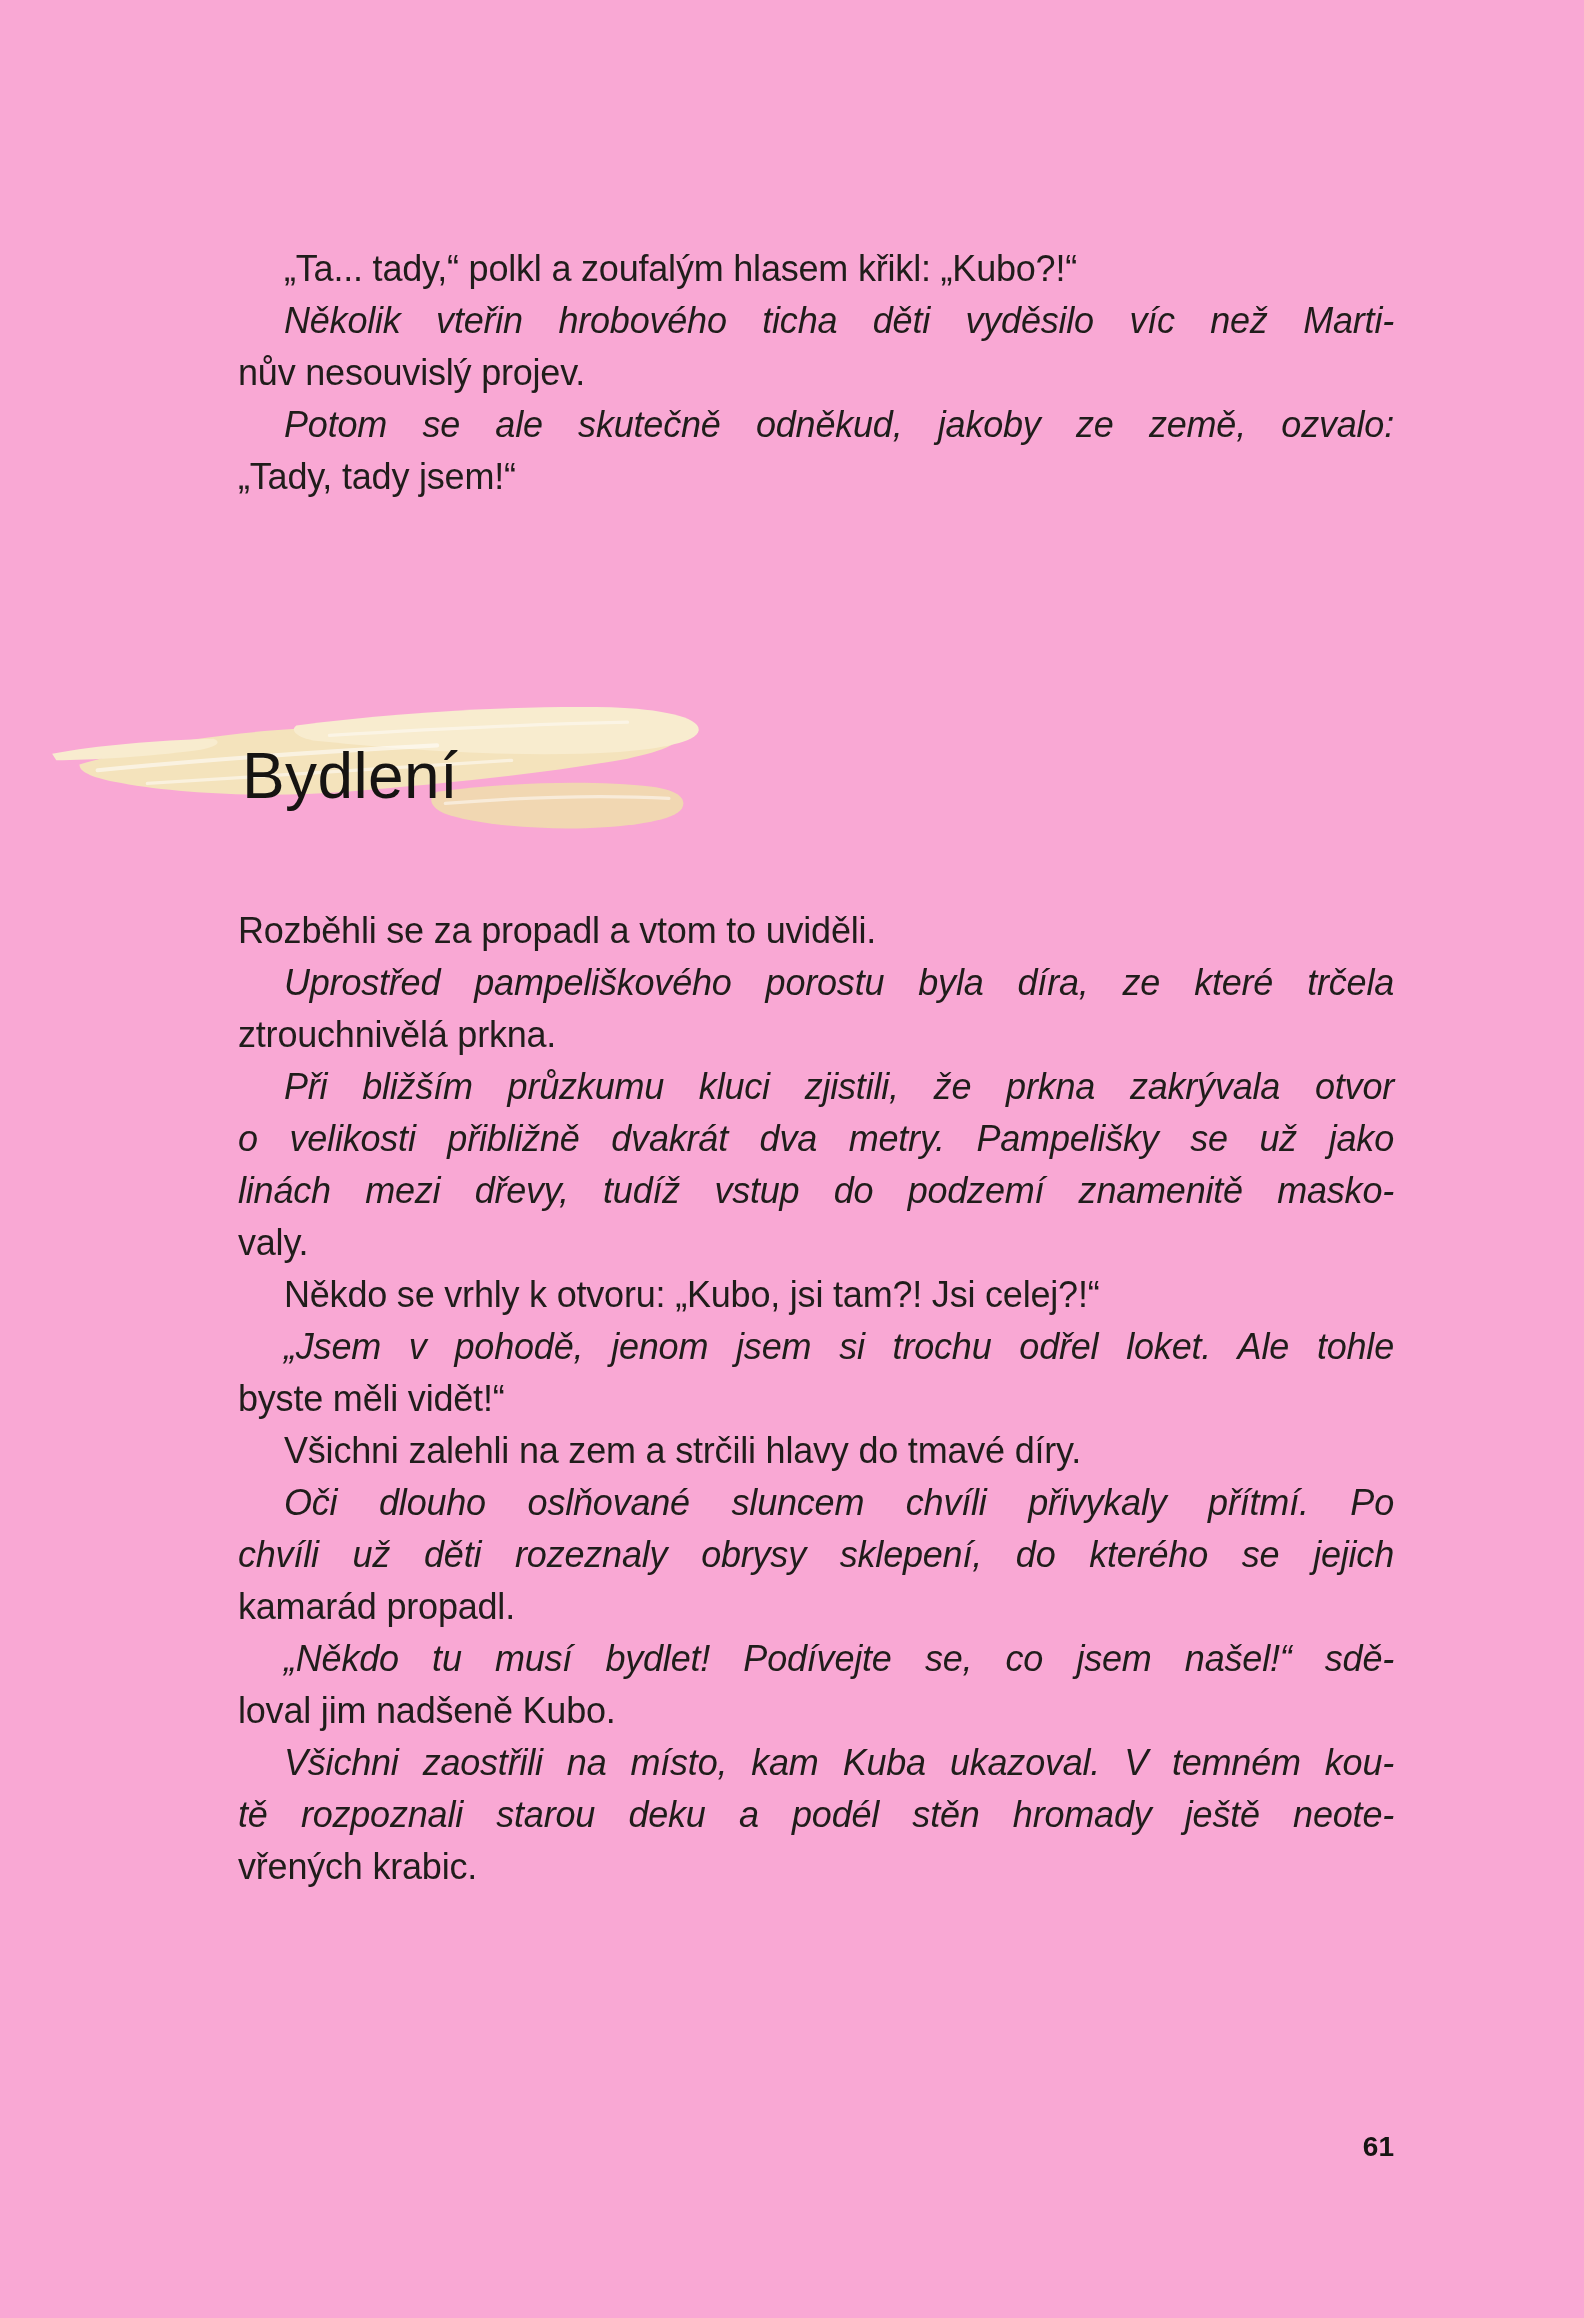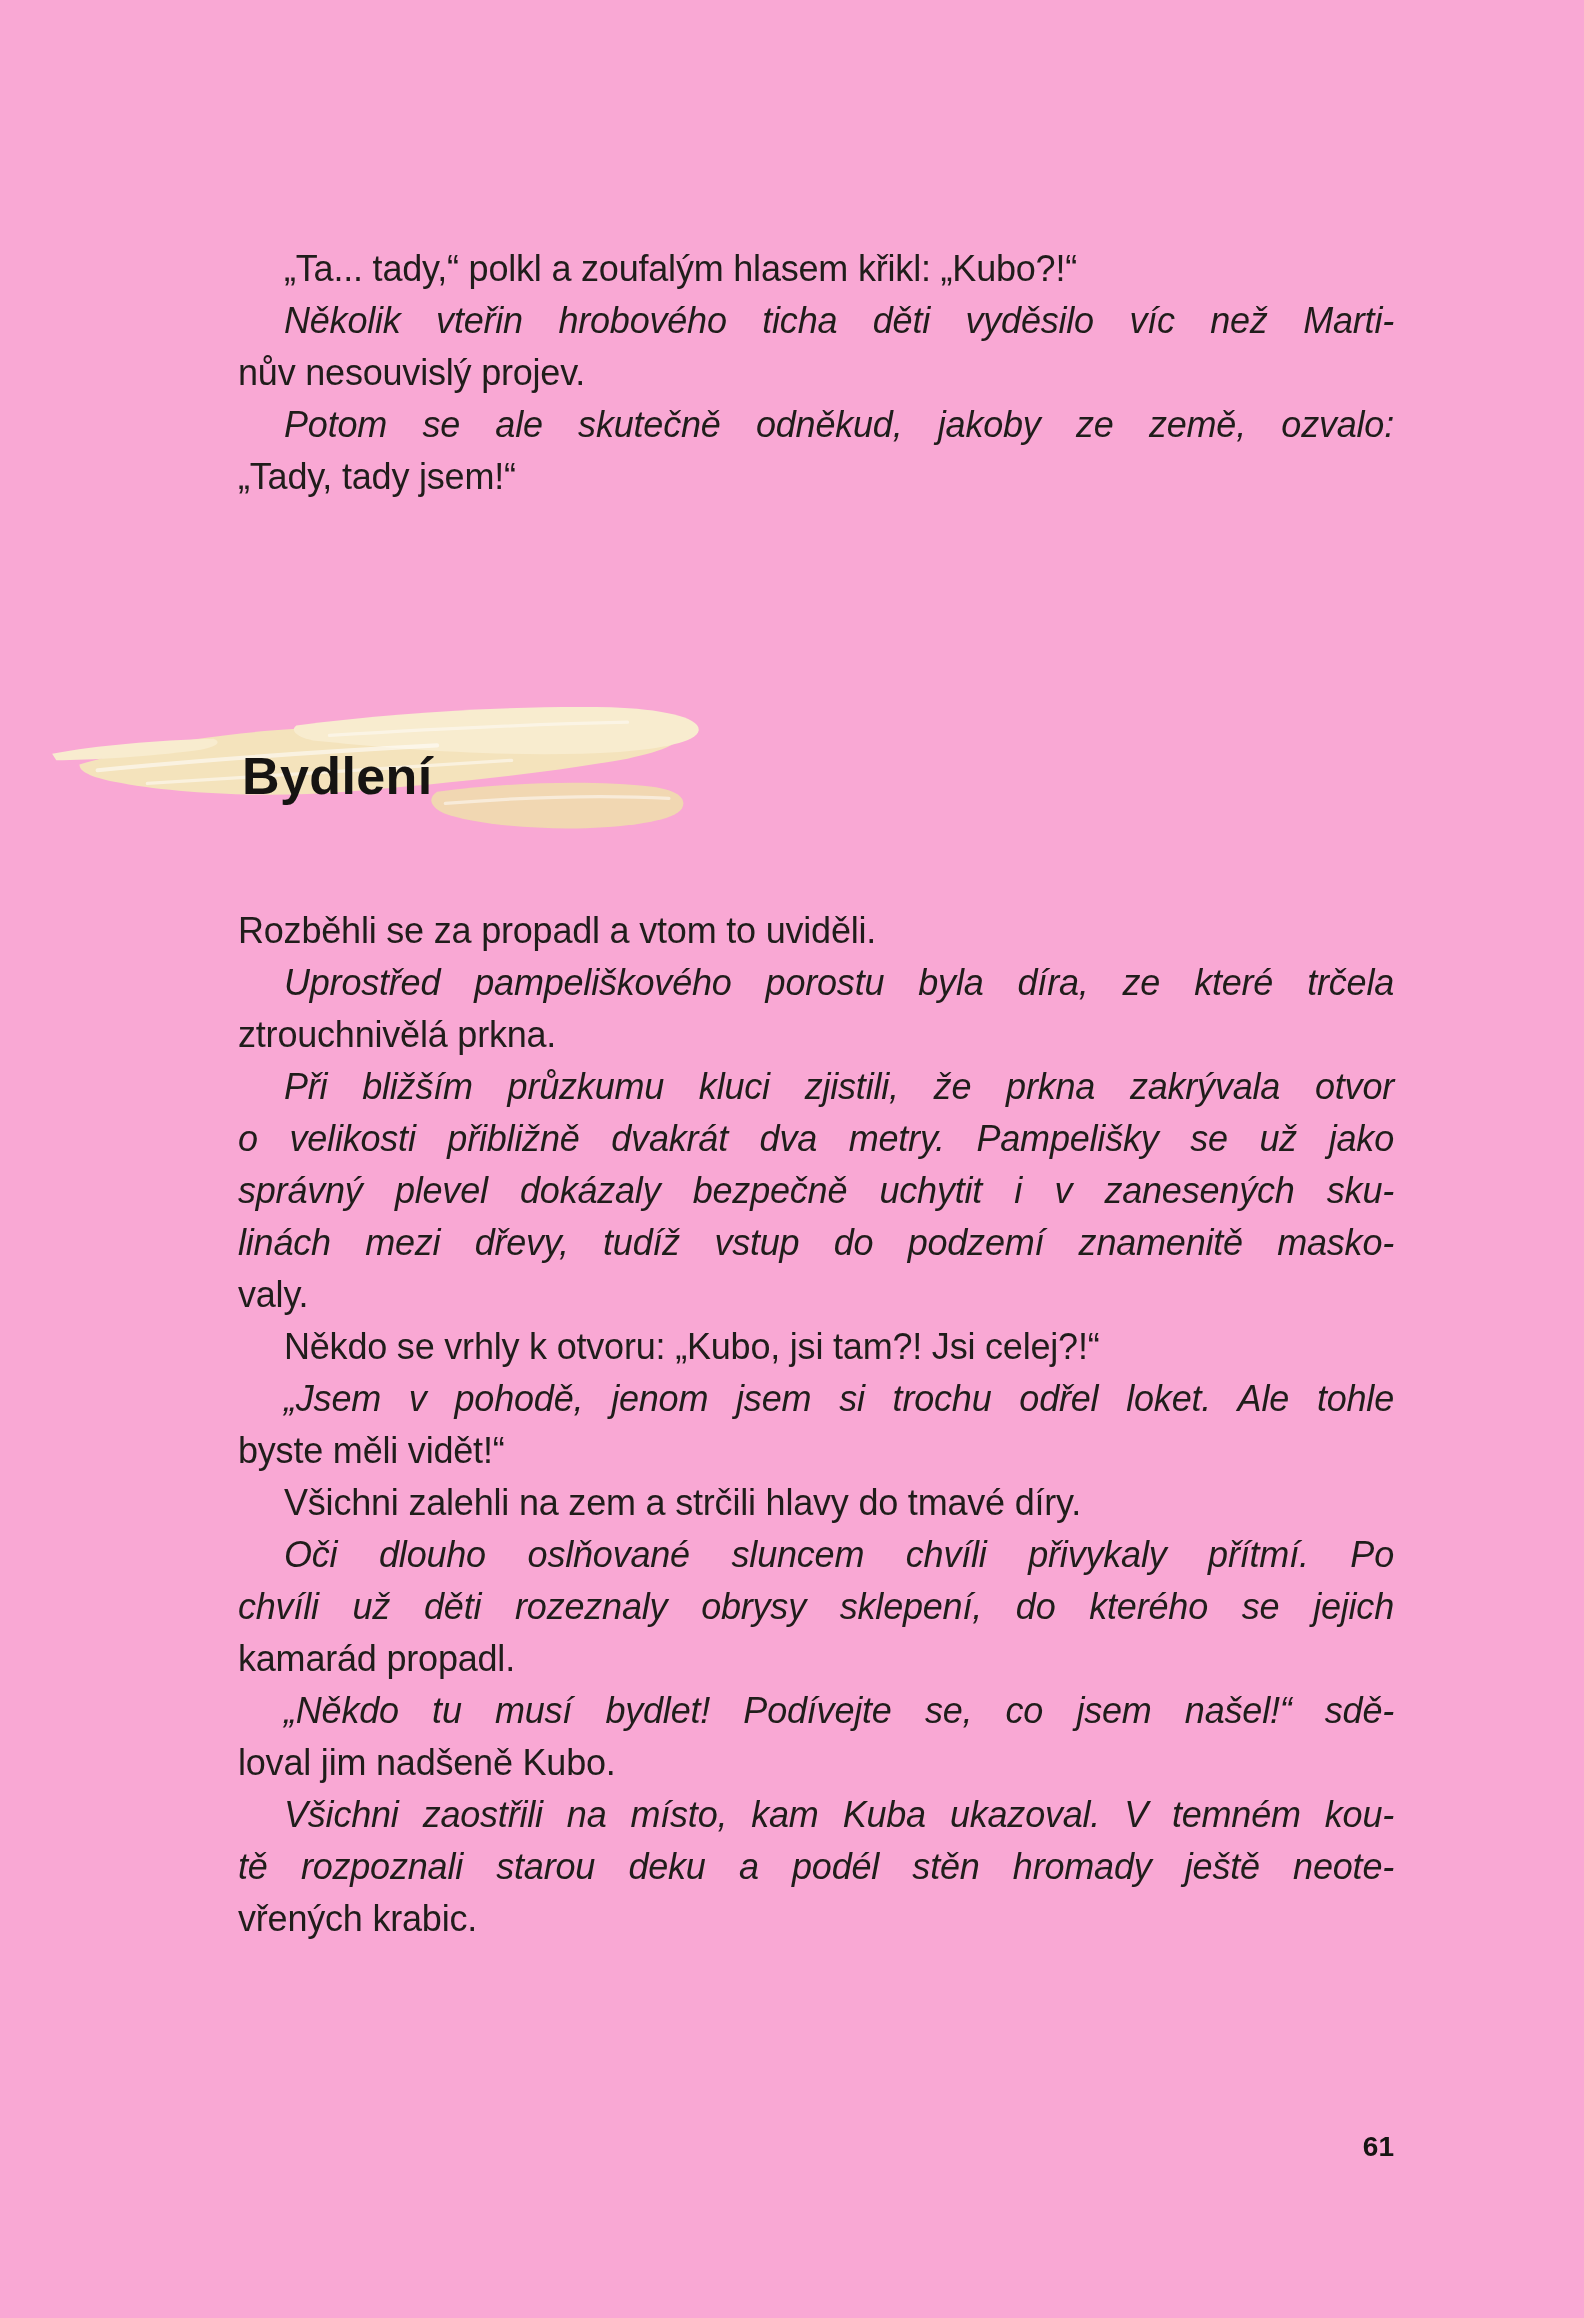--- a/index.html
+++ b/index.html
@@ -30,22 +30,22 @@
     position:absolute;
     left:48px;
     top:694px;
     width:654px;
     height:145px;
   }
   .chapter-heading{
     position:absolute;
     left:242px;
     top:744px;
-    font-size:52px;
-    font-weight:700;
+    font-size:64px;
+    font-weight:400;
     letter-spacing:0.4px;
     line-height:64px;
     color:#161412;
   }
   .page-number{
     position:absolute;
     right:191px;
     top:2126px;
     font-size:28px;
     font-weight:700;
@@ -80,21 +80,20 @@
   </svg>
 
   <div class="chapter-heading">Bydlení</div>
 
   <div class="textblock bodytext">
       <div class="ln">Rozběhli se za propadl a vtom to uviděli.</div>
       <div class="ln j ind">Uprostřed pampeliškového porostu byla díra, ze které trčela</div>
       <div class="ln">ztrouchnivělá prkna.</div>
       <div class="ln j ind">Při bližším průzkumu kluci zjistili, že prkna zakrývala otvor</div>
       <div class="ln j">o velikosti přibližně dvakrát dva metry. Pampelišky se už jako</div>
-      <div class="ln j">správný plevel dokázaly bezpečně uchytit i v zanesených sku-</div>
       <div class="ln j">linách mezi dřevy, tudíž vstup do podzemí znamenitě masko-</div>
       <div class="ln">valy.</div>
       <div class="ln ind">Někdo se vrhly k otvoru: „Kubo, jsi tam?! Jsi celej?!“</div>
       <div class="ln j ind">„Jsem v pohodě, jenom jsem si trochu odřel loket. Ale tohle</div>
       <div class="ln">byste měli vidět!“</div>
       <div class="ln ind">Všichni zalehli na zem a strčili hlavy do tmavé díry.</div>
       <div class="ln j ind">Oči dlouho oslňované sluncem chvíli přivykaly přítmí. Po</div>
       <div class="ln j">chvíli už děti rozeznaly obrysy sklepení, do kterého se jejich</div>
       <div class="ln">kamarád propadl.</div>
       <div class="ln j ind">„Někdo tu musí bydlet! Podívejte se, co jsem našel!“ sdě-</div>

